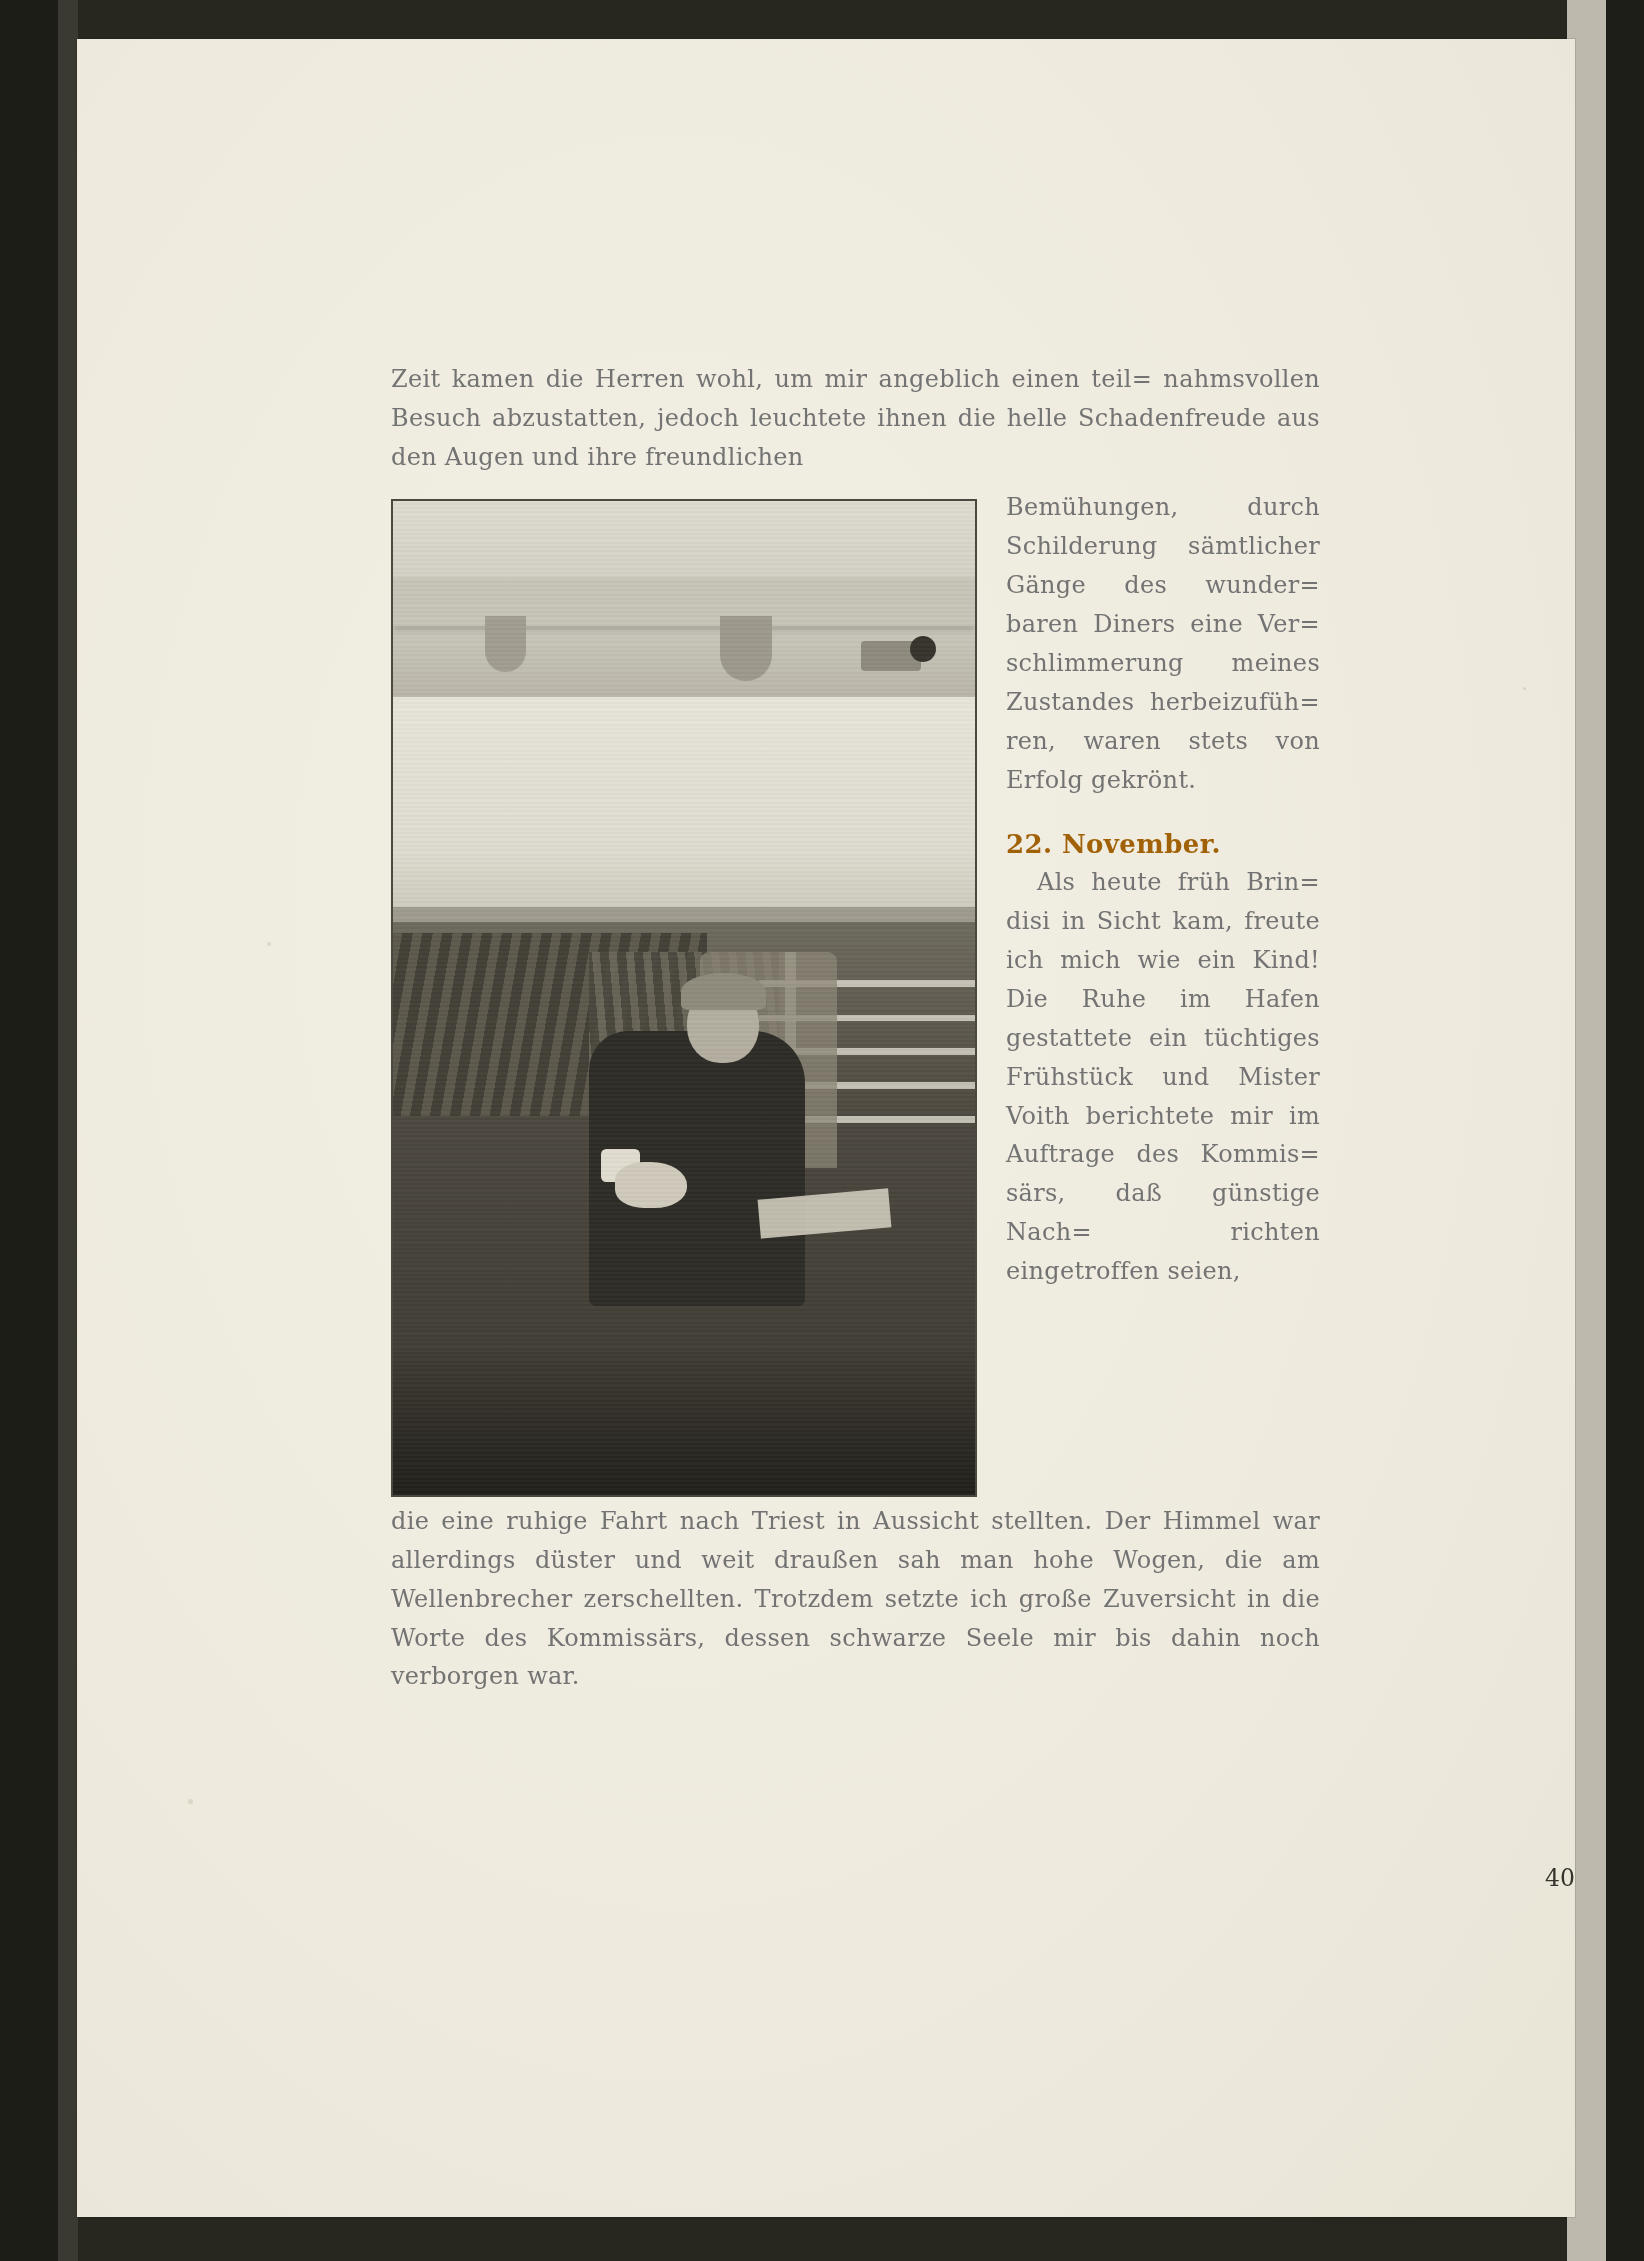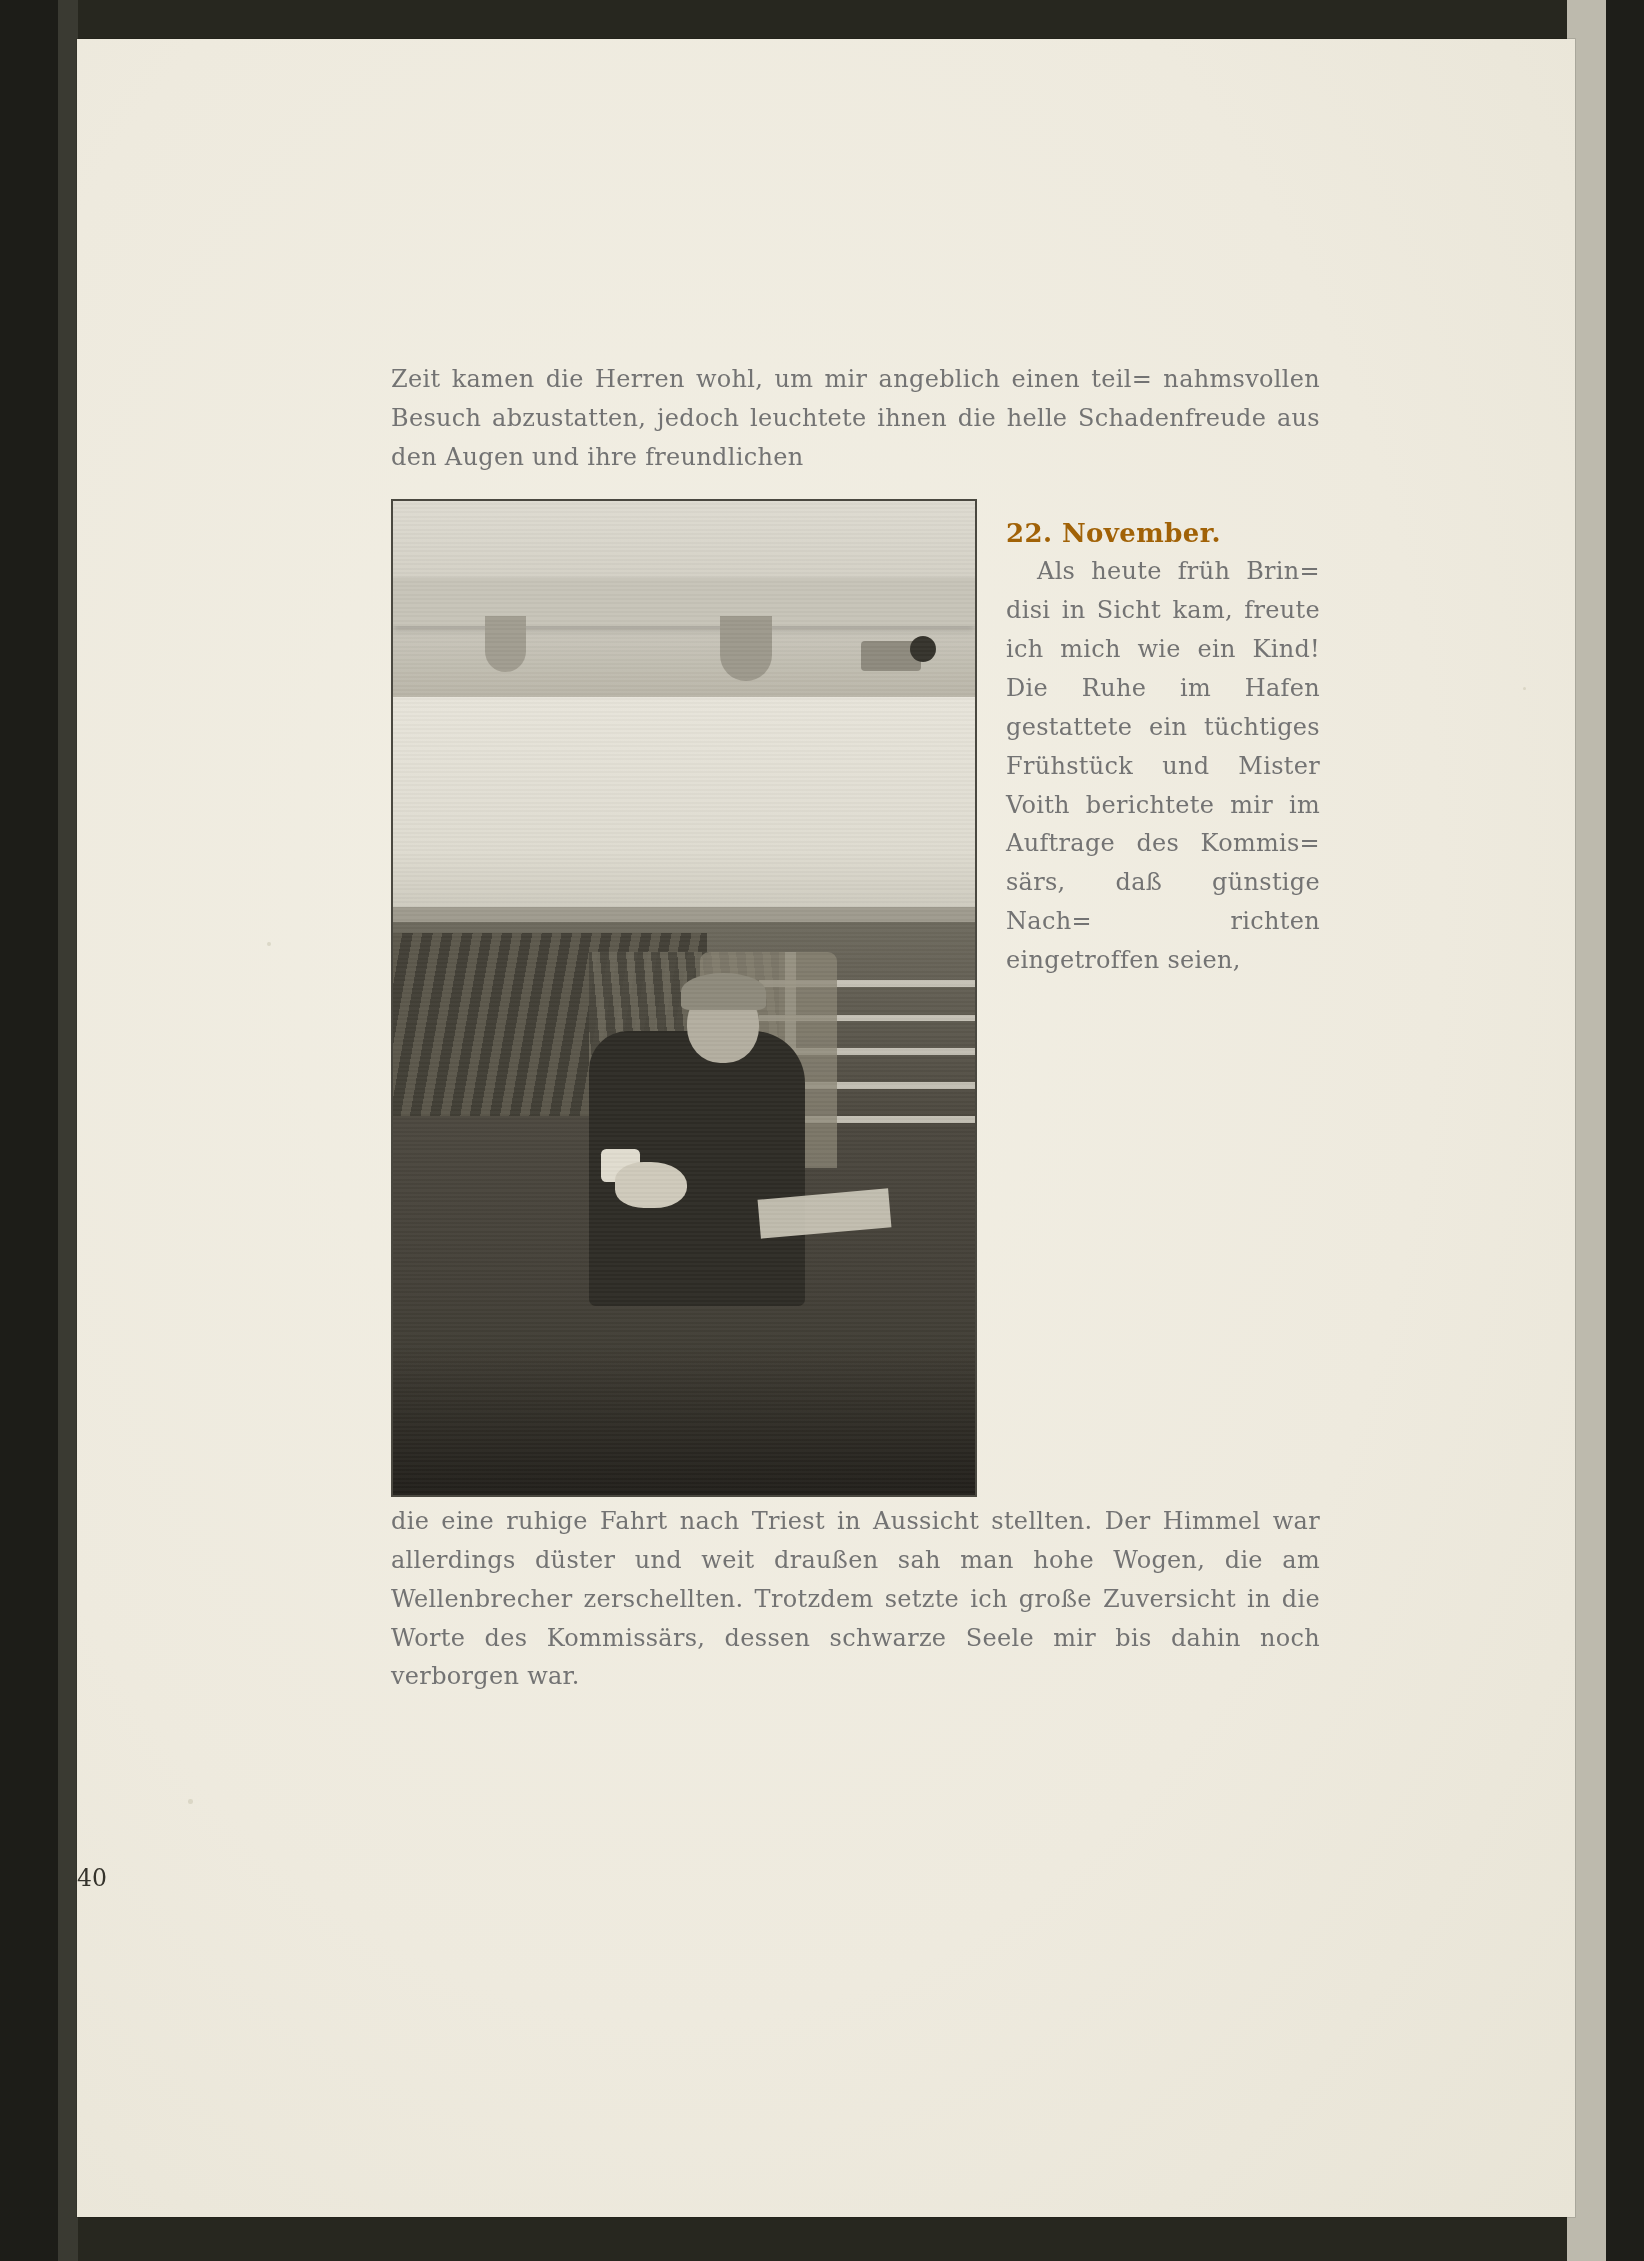--- a/index.html
+++ b/index.html
@@ -275,21 +275,21 @@
   .bottom-para {
     margin-top: 6.5px;
     width: 929px;
   }
 
   .folio {
     position: absolute;
     left: 0;
     top: 1825px;
     width: 1498px;
-    text-align: left;
+    text-align: right;
     font-family: "DejaVu Serif", serif;
     font-size: 23.5px;
     color: #35332c;
   }
 </style>
 </head>
 <body>
 
 <div class="scan-bg"></div>
 <div class="gutter-left"></div>
@@ -331,20 +331,21 @@
           <div class="ph-figure-hat"></div>
           <div class="ph-figure-cuff"></div>
           <div class="ph-figure-hand"></div>
           <div class="ph-paper"></div>
           <div class="ph-dark-foreground"></div>
           <div class="ph-grain"></div>
         </div>
       </div>
 
       <div class="sidecol">
+        <p class="col-text">Bemühungen, durch Schilderung sämtlicher Gänge des wunder= baren Diners eine Ver= schlimmerung meines Zustandes herbeizufüh= ren, waren stets von Erfolg gekrönt.</p>
         <div class="heading">22. November.</div>
         <p class="col-text indent">Als heute früh Brin= disi in Sicht kam, freute ich mich wie ein Kind! Die Ruhe im Hafen gestattete ein tüchtiges Frühstück und Mister Voith berichtete mir im Auftrage des Kommis= särs, daß günstige Nach= richten eingetroffen seien,</p>
       </div>
 
     </div>
 
     <p class="para bottom-para">die eine ruhige Fahrt nach Triest in Aussicht stellten. Der Himmel war allerdings düster und weit draußen sah man hohe Wogen, die am Wellenbrecher zerschellten. Trotzdem setzte ich große Zuversicht in die Worte des Kommissärs, dessen schwarze Seele mir bis dahin noch verborgen war.</p>
   </div>
 
   <div class="folio">40</div>

